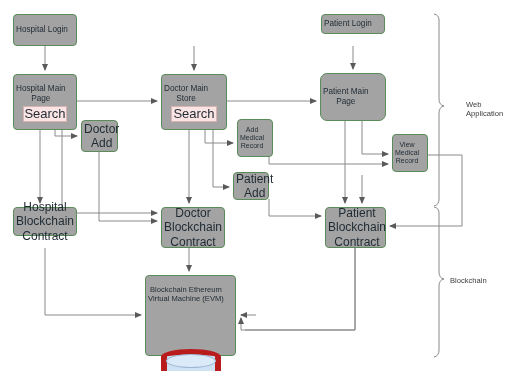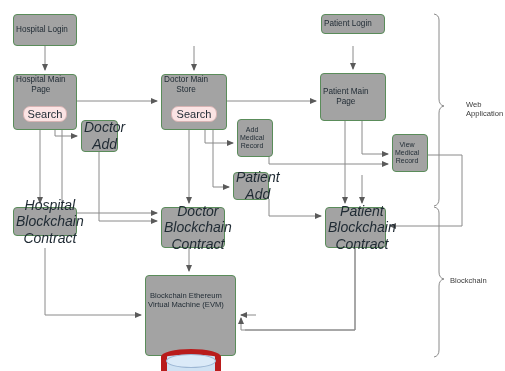--- a/index.html
+++ b/index.html
@@ -36,44 +36,45 @@
     color: #1f2a33;
     text-align: center;
     line-height: 1.18;
     z-index: 2;
   }
   .node .label {
     white-space: pre-line;
     padding: 0 2px;
   }
   .node.f9 .label { font-size: 8.2px; }
-  .node.f8 .label { font-size: 14px; font-style: italic; }
+  .node.f8 .label { font-size: 12px; }
   .node.f7 .label { font-size: 7.0px; }
 
   .mainpage {
     justify-content: flex-start;
+    padding-top: 9px;
   }
   .search {
     position: absolute;
     bottom: 7px;
     left: 9px;
     right: 9px;
     height: 14px;
     background: #fbe4e4;
     border: 1px solid #d7b3b3;
-    border-radius: 7px;
+    border-radius: 0;
     display: flex;
     align-items: center;
     justify-content: center;
-    font-size: 11px;
+    font-size: 13px;
     color: #1f2a33;
   }
   .evm {
     justify-content: flex-start;
-    padding-top: 16px;
+    padding-top: 10px;
   }
   .evm .label { font-size: 7.6px; }
   .cyl {
     position: absolute;
     left: 50%;
     transform: translateX(-50%);
     top: 36px;
     width: 48px;
     height: 42px;
     background: #cfe2f3;
@@ -190,21 +191,21 @@
 Page</div>
     <div class="search">Search</div>
   </div>
 
   <div class="node f9 mainpage" style="left:161px; top:74px; width:66px; height:56px;">
     <div class="label">Doctor Main
 Store</div>
     <div class="search">Search</div>
   </div>
 
-  <div class="node f9" style="left:320px; top:73px; width:66px; height:48px;">
+  <div class="node f9" style="left:320px; top:73px; width:66px; height:48px;border-radius:7px;">
     <div class="label">Patient Main
 Page</div>
   </div>
 
   <div class="node f8" style="left:81px; top:120px; width:37px; height:32px;">
     <div class="label">Doctor
 Add</div>
   </div>
 
   <div class="node f7" style="left:237px; top:119px; width:36px; height:38px;">

